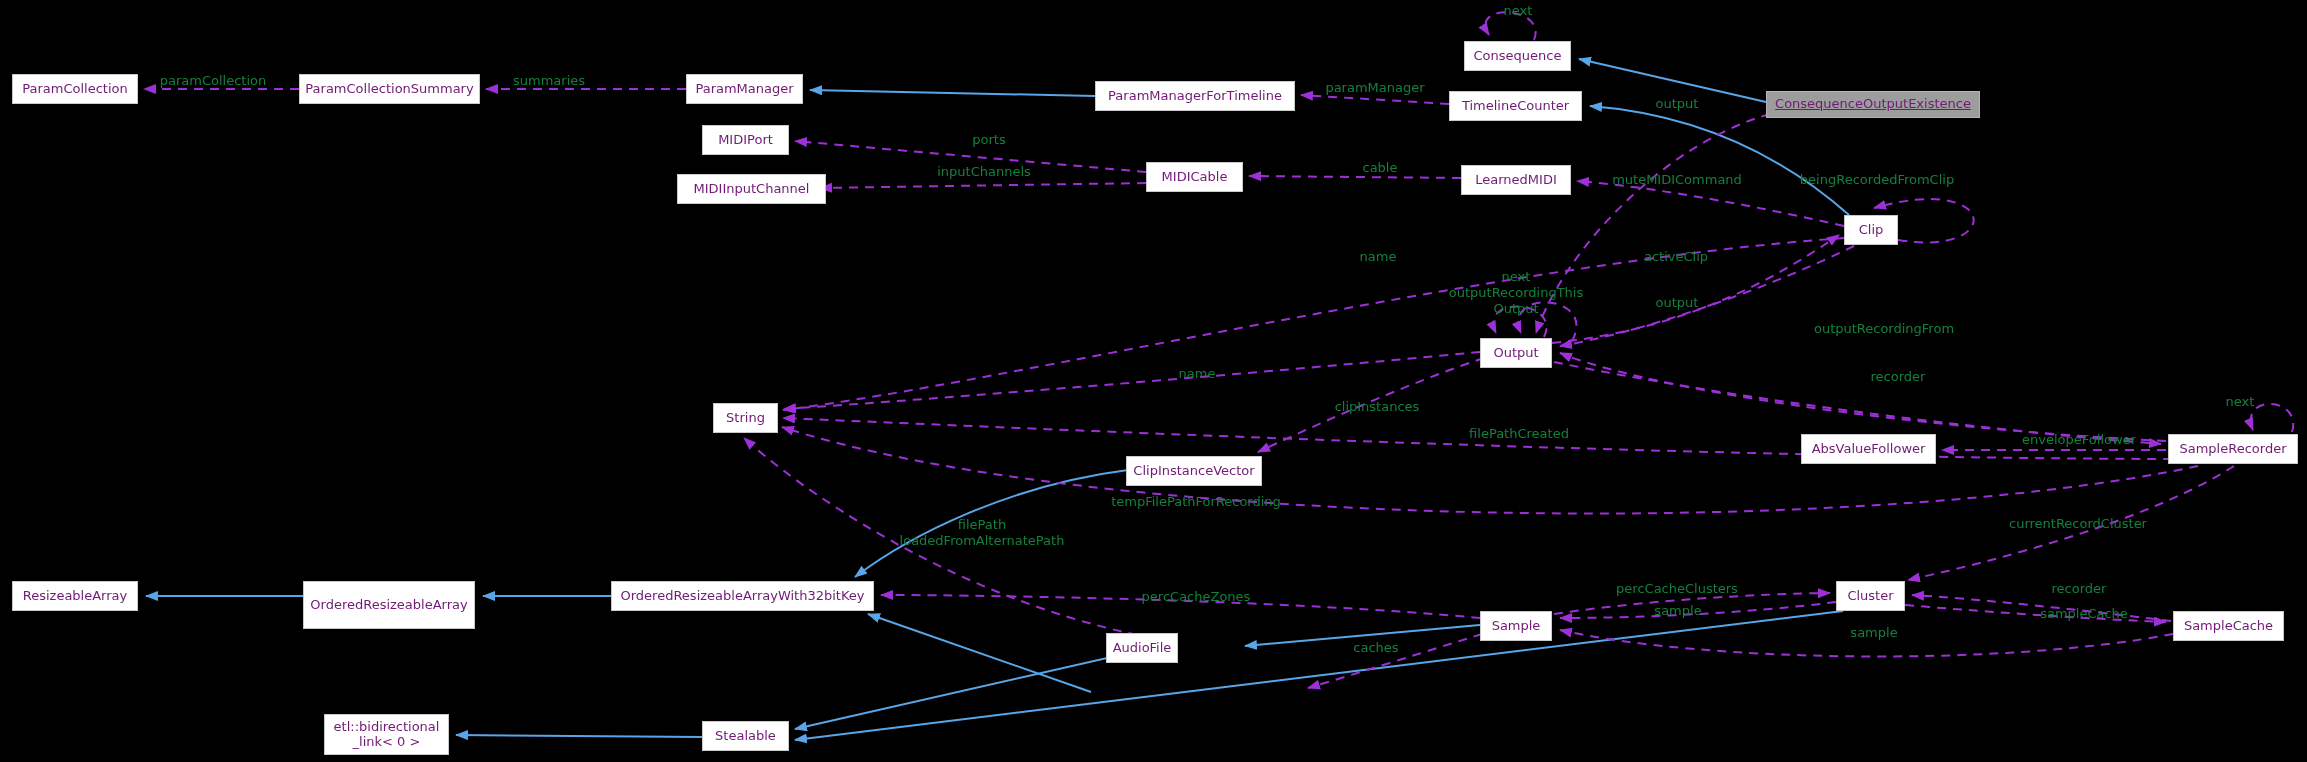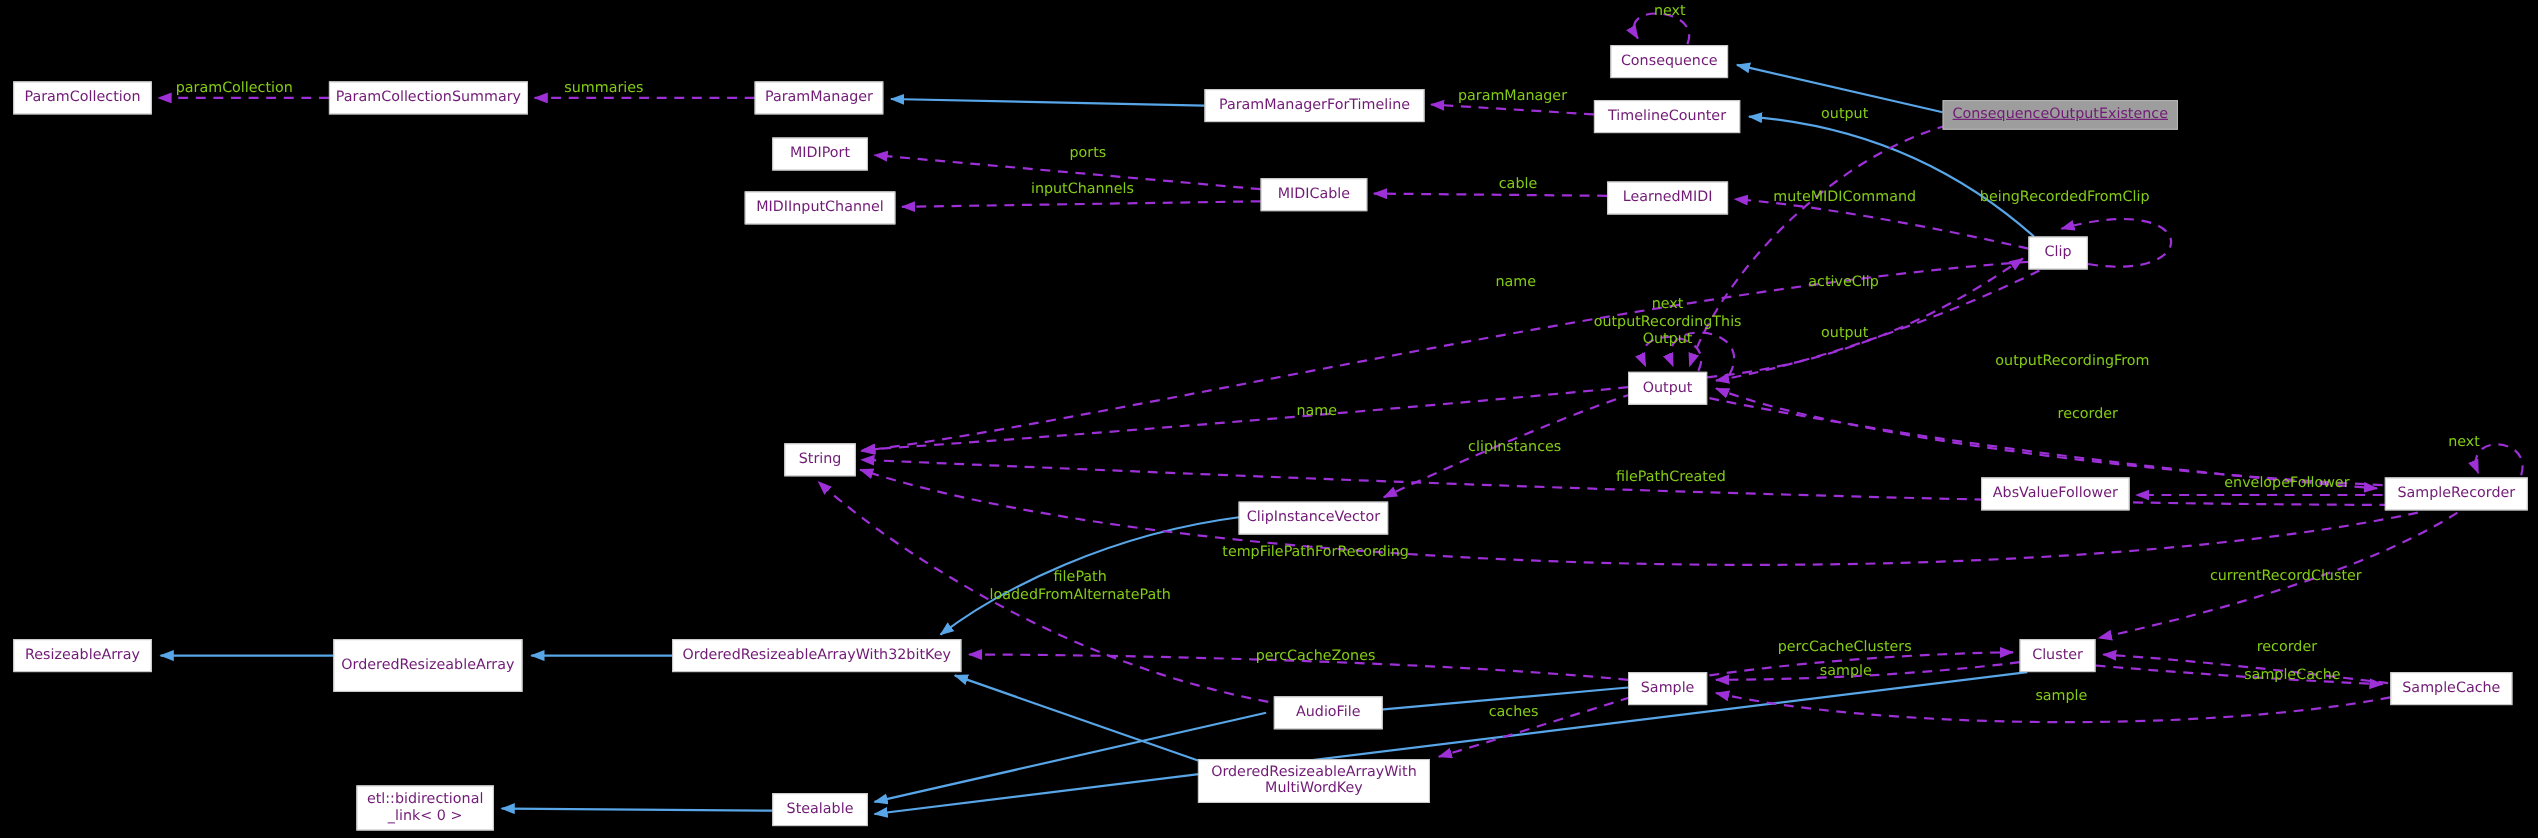--- a/index.html
+++ b/index.html
@@ -4,21 +4,21 @@
 <style>
   html,body{margin:0;padding:0;background:#000;}
   #canvas{position:relative;width:2307px;height:762px;background:#000;overflow:hidden;
           font-family:"DejaVu Sans","Liberation Sans",sans-serif;}
   #edges{position:absolute;left:0;top:0;width:2307px;height:762px;}
   .node{position:absolute;display:flex;align-items:center;justify-content:center;
         background:#fff;border:1.5px solid #c9c9c9;color:#701a75;font-size:13px;
         text-align:center;line-height:1.15;white-space:nowrap;box-sizing:border-box;z-index:2;}
   .node.hl{background:#9d9d9d;border-color:#b5b5b5;text-decoration:underline;}
   .node.twoline{white-space:normal;}
-  .elabel{position:absolute;transform:translate(-50%,-50%);color:#84cc16;font-size:13px;
+  .elabel{position:absolute;transform:translate(-50%,-50%);color:#15803d;font-size:13px;
           white-space:nowrap;text-align:center;line-height:1.22;z-index:1;}
 </style>
 </head>
 <body>
 
 <div id="canvas">
 
   <svg id="edges" viewBox="0 0 2307 762">
     <defs>
       <marker id="ab" markerUnits="userSpaceOnUse" markerWidth="15" markerHeight="12" refX="12" refY="5" orient="auto">
@@ -80,40 +80,36 @@
   </svg>
 
   <div class="node" style="left:12px;top:74px;width:126px;height:30px">ParamCollection</div>
   <div class="node" style="left:299px;top:74px;width:181px;height:30px">ParamCollectionSummary</div>
   <div class="node" style="left:686px;top:74px;width:117px;height:30px">ParamManager</div>
   <div class="node" style="left:1095px;top:81px;width:200px;height:30px">ParamManagerForTimeline</div>
   <div class="node" style="left:1449px;top:91px;width:133px;height:30px">TimelineCounter</div>
   <div class="node" style="left:1464px;top:41px;width:107px;height:30px">Consequence</div>
   <div class="node hl" style="left:1766px;top:91px;width:214px;height:27px">ConsequenceOutputExistence</div>
   <div class="node" style="left:702px;top:125px;width:87px;height:30px">MIDIPort</div>
-  <div class="node" style="left:677px;top:174px;width:137px;height:30px">MIDIInputChannel</div>
+  <div class="node" style="left:677px;top:174px;width:149px;height:30px">MIDIInputChannel</div>
   <div class="node" style="left:1146px;top:162px;width:97px;height:30px">MIDICable</div>
   <div class="node" style="left:1461px;top:165px;width:110px;height:30px">LearnedMIDI</div>
   <div class="node" style="left:1844px;top:215px;width:54px;height:30px">Clip</div>
   <div class="node" style="left:1480px;top:338px;width:72px;height:30px">Output</div>
   <div class="node" style="left:713px;top:403px;width:65px;height:30px">String</div>
   <div class="node" style="left:1126px;top:456px;width:136px;height:30px">ClipInstanceVector</div>
   <div class="node" style="left:1801px;top:434px;width:135px;height:30px">AbsValueFollower</div>
   <div class="node" style="left:2168px;top:434px;width:130px;height:30px">SampleRecorder</div>
   <div class="node" style="left:12px;top:581px;width:126px;height:30px">ResizeableArray</div>
   <div class="node" style="left:303px;top:581px;width:172px;height:48px">OrderedResizeableArray</div>
   <div class="node" style="left:611px;top:581px;width:263px;height:30px">OrderedResizeableArrayWith32bitKey</div>
-  <div class="node" style="left:1158px;top:633px;width:99px;height:30px">AudioFile</div>
+  <div class="node" style="left:1106px;top:633px;width:72px;height:30px">AudioFile</div>
   <div class="node" style="left:1480px;top:611px;width:72px;height:30px">Sample</div>
   <div class="node" style="left:1836px;top:581px;width:69px;height:30px">Cluster</div>
   <div class="node" style="left:2173px;top:611px;width:111px;height:30px">SampleCache</div>
-  <div class="node twoline" style="left:1089px;top:690px;width:211px;height:40px">
-    <span><span>OrderedResizeableArrayWith</span><br>
-    <span>MultiWordKey</span></span>
-  </div>
   <div class="node twoline" style="left:324px;top:714px;width:125px;height:41px">
     <span><span>etl::bidirectional</span><br>
     <span>_link&lt; 0 &gt;</span></span>
   </div>
   <div class="node" style="left:702px;top:721px;width:87px;height:30px">Stealable</div>
 
   <div class="elabel" style="left:213px;top:81px">paramCollection</div>
   <div class="elabel" style="left:549px;top:81px">summaries</div>
   <div class="elabel" style="left:1518px;top:11px">next</div>
   <div class="elabel" style="left:1375px;top:88px">paramManager</div>

